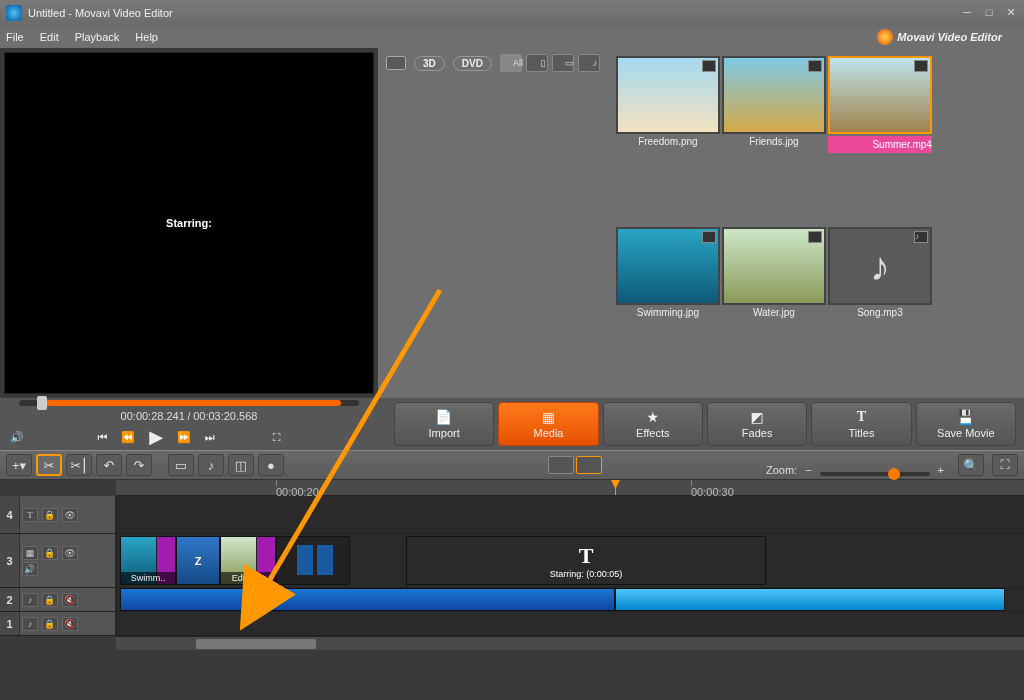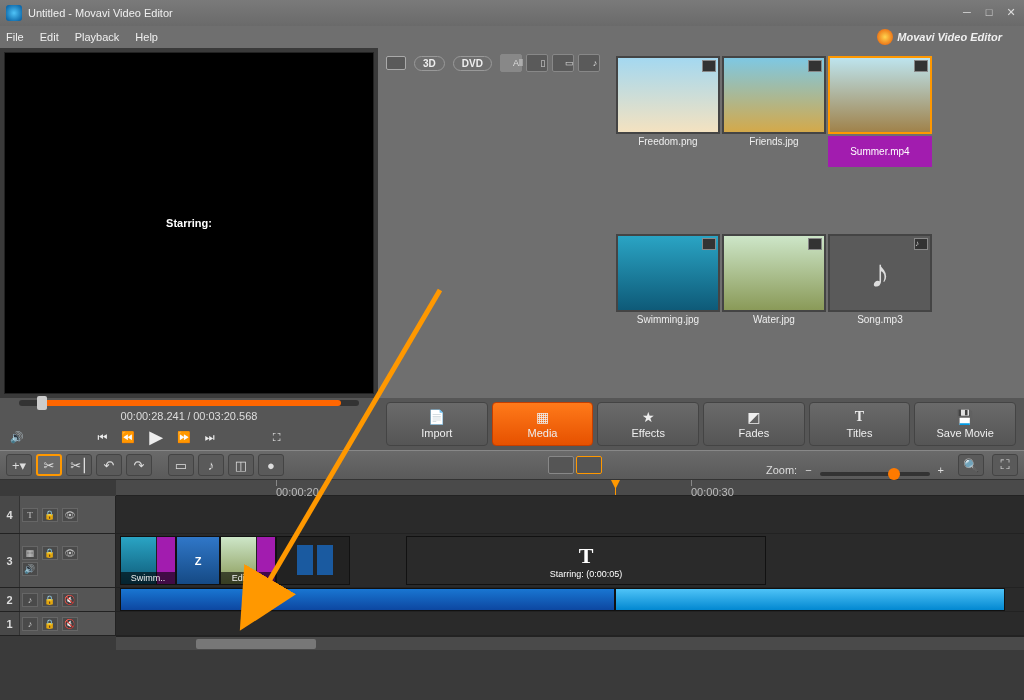--- a/index.html
+++ b/index.html
@@ -27,21 +27,21 @@
 .fbtn { width: 22px; height: 18px; border: 1px solid #888; background: #5a5a5a; border-radius: 2px; color: #ddd; text-align: center; line-height: 16px; font-size: 9px; padding-left: 12px; }
 .fbtn.sel { background: #888; }
 
 .thumbs { padding: 8px; display: flex; flex-wrap: wrap; gap: 2px; }
 .thumb { width: 104px; }
 .thumb-img { width: 100%; height: 78px; border: 2px solid #444; background: #87ceeb; position: relative; }
 .thumb-img.audio { background: #5a5a5a; }
 .thumb-img.sel { border-color: #ff9800; }
 .thumb-badge { position: absolute; top: 2px; right: 2px; width: 14px; height: 12px; background: #333; border: 1px solid #888; }
 .thumb-label { text-align: center; color: #eee; margin-top: 2px; font-size: 10px; }
-.thumb-label.sel { background: #a21caf; color: #fff; padding: 10px 0; }
+.thumb-label.sel { background: #ec4899; color: #fff; padding: 3px 0; text-align: right; }
 .musicnote { position: absolute; top: 50%; left: 50%; transform: translate(-50%,-50%); font-size: 40px; color: #ddd; }
 
 .controlbar { height: 52px; background: #565656; display: flex; align-items: center; }
 .playback { width: 378px; display: flex; flex-direction: column; align-items: center; gap: 4px; }
 .seekbar { width: 340px; height: 6px; background: #333; border-radius: 3px; position: relative; }
 .seekprog { position: absolute; left: 22px; height: 100%; width: 300px; background: #ff6600; border-radius: 3px; }
 .seekhandle { position: absolute; left: 18px; top: -4px; width: 10px; height: 14px; background: #ccc; border-radius: 2px; }
 .times { color: #ddd; font-size: 10px; }
 .transport { display: flex; gap: 14px; color: #eee; font-size: 14px; align-items: center; }
 .speaker { position: absolute; left: 10px; }
@@ -168,21 +168,21 @@
         <div class="thumb-img audio">
           <div class="thumb-badge" style="font-size:8px;color:#ccc;">♪</div>
           <div class="musicnote">♪</div>
         </div>
         <div class="thumb-label">Song.mp3</div>
       </div>
     </div>
   </div>
 </div>
 
-<div class="controlbar" style="position:relative;">
+<div class="controlbar" style="position:relative;gap:8px;">
   <div class="playback">
     <div class="seekbar">
       <div class="seekprog"></div>
       <div class="seekhandle"></div>
     </div>
     <div class="times">
       <span>00:00:28.241</span> / <span>00:03:20.568</span>
     </div>
     <div class="transport">
       <span class="speaker">🔊</span>

